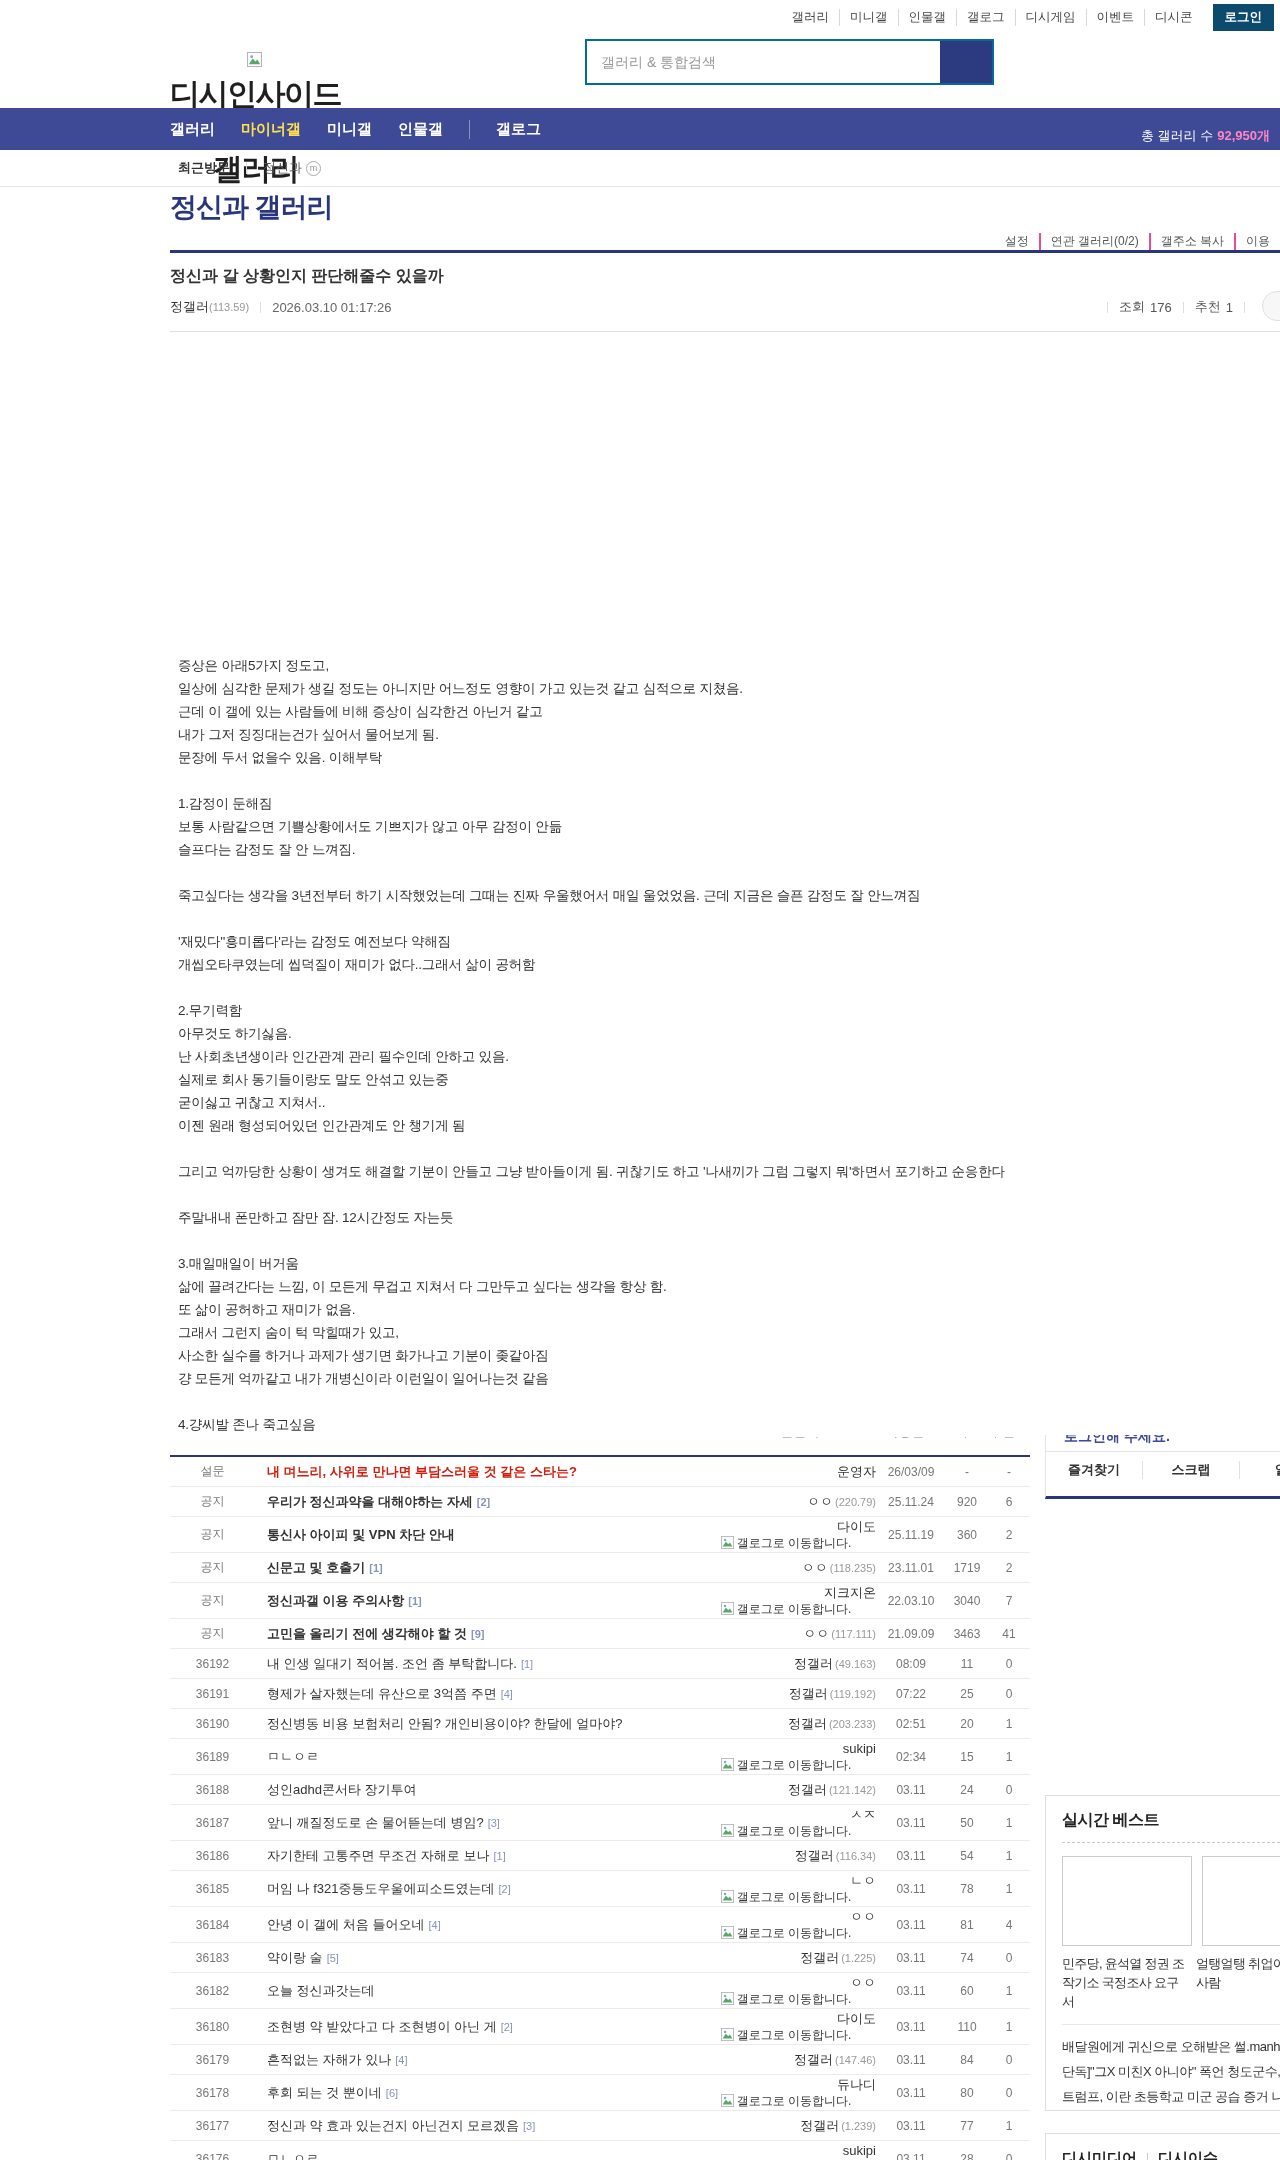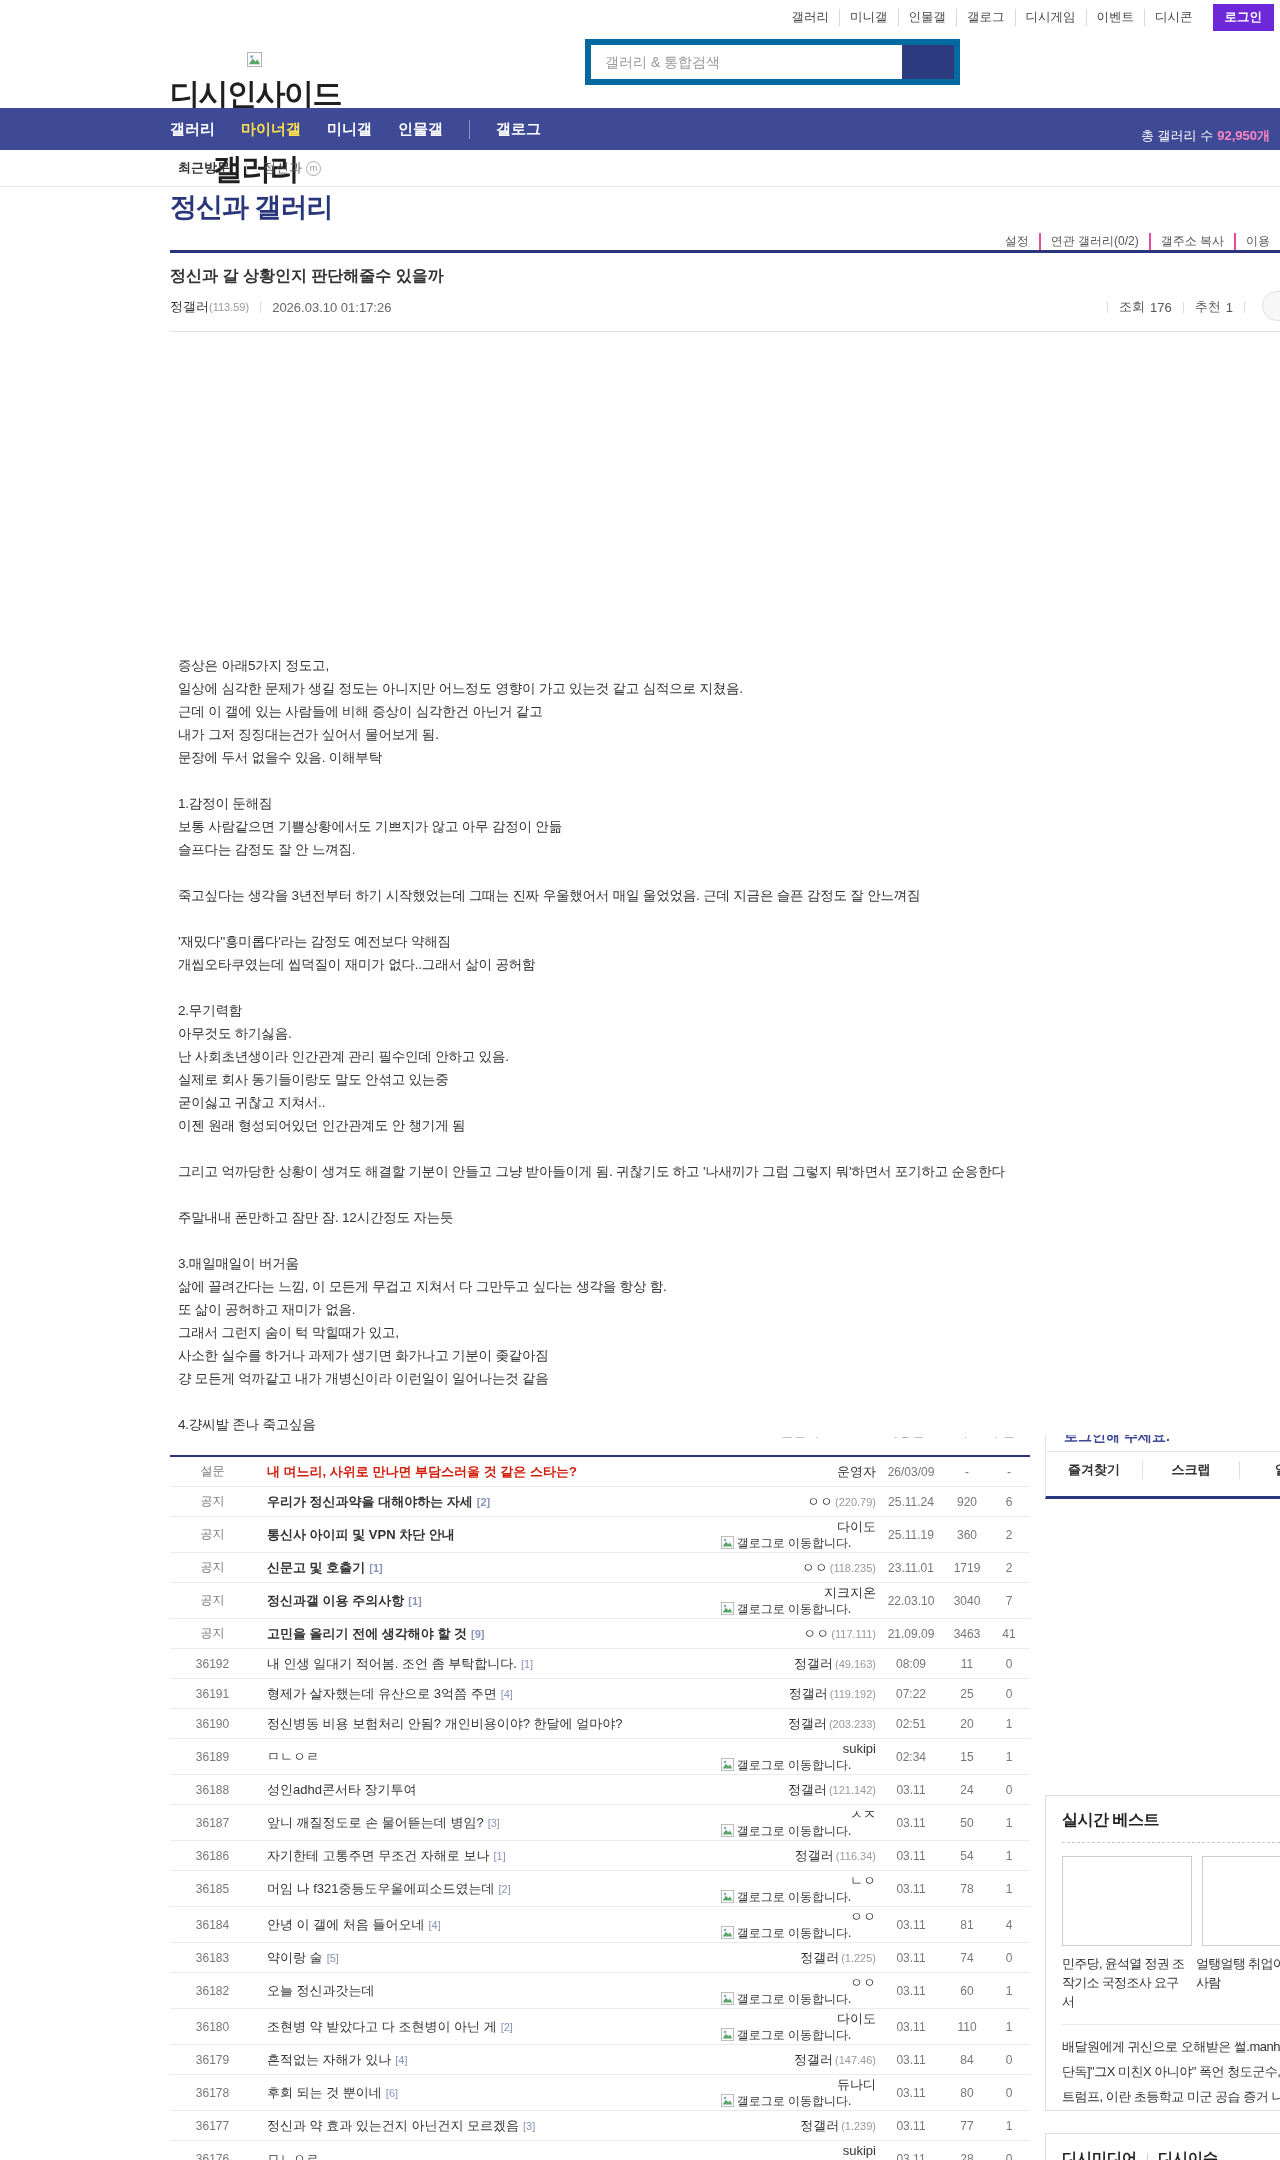--- a/index.html
+++ b/index.html
@@ -3,26 +3,26 @@
 <meta charset="utf-8">
 <style>
   html,body{margin:0;padding:0;background:#fff;}
   .page{position:relative;width:1280px;height:2160px;background:#fff;overflow:hidden;
         font-family:"Liberation Sans","DejaVu Sans",sans-serif;color:#333;}
 
   
   .topbar{position:absolute;top:4px;right:6px;height:26px;display:flex;align-items:center;font-size:12.5px;color:#444;}
   .tlink{padding:0 10px;cursor:pointer;}
   .tlink:not(:first-child){border-left:1px solid #d8d8d8;}
-  .login-btn{margin-left:10px;background:#6d28d9;color:#fff;font-weight:bold;font-size:12.5px;padding:5px 12px;cursor:pointer;}
+  .login-btn{margin-left:10px;background:#0c4a6e;color:#fff;font-weight:bold;font-size:12.5px;padding:5px 12px;cursor:pointer;}
 
   
   .logo{position:absolute;left:170px;top:40px;display:flex;align-items:center;font-size:30px;font-weight:bold;color:#1f1f1f;letter-spacing:-1.5px;flex-direction:column;}
   .brk{display:inline-block;margin:0 3px 0 0;}
-  .search{position:absolute;left:585px;top:39px;width:375px;height:46px;border:6px solid #0369a1;box-sizing:border-box;display:flex;background:#fff;}
+  .search{position:absolute;left:585px;top:39px;width:409px;height:46px;border:2px solid #0369a1;box-sizing:border-box;display:flex;background:#fff;}
   .search input{flex:1;border:0;outline:0;padding:0 14px;font-size:14px;color:#333;font-family:inherit;min-width:0;}
   .search input::placeholder{color:#999;}
   .search-btn{width:52px;background:#2c3a80;border:0;cursor:pointer;}
 
   
   .nav{position:absolute;left:0;top:108px;width:1280px;height:42px;background:#3e4a96;}
   .nav-items{position:absolute;left:170px;top:0;height:42px;display:flex;align-items:center;gap:26px;font-size:15px;font-weight:bold;color:#fff;}
   .nav-item{cursor:pointer;}
   .nav-item.active{color:#ffe24b;}
   .nav-item.divider{border-left:1px solid rgba(255,255,255,.4);padding-left:26px;}

